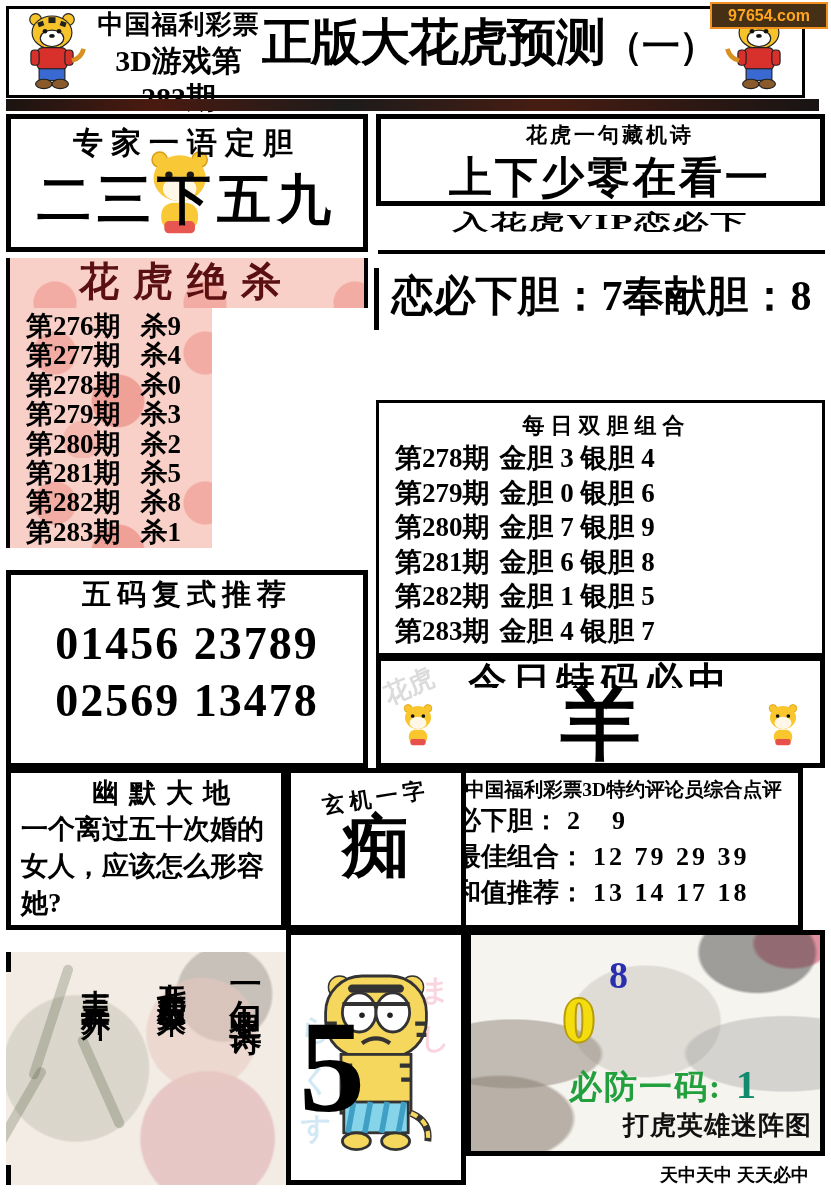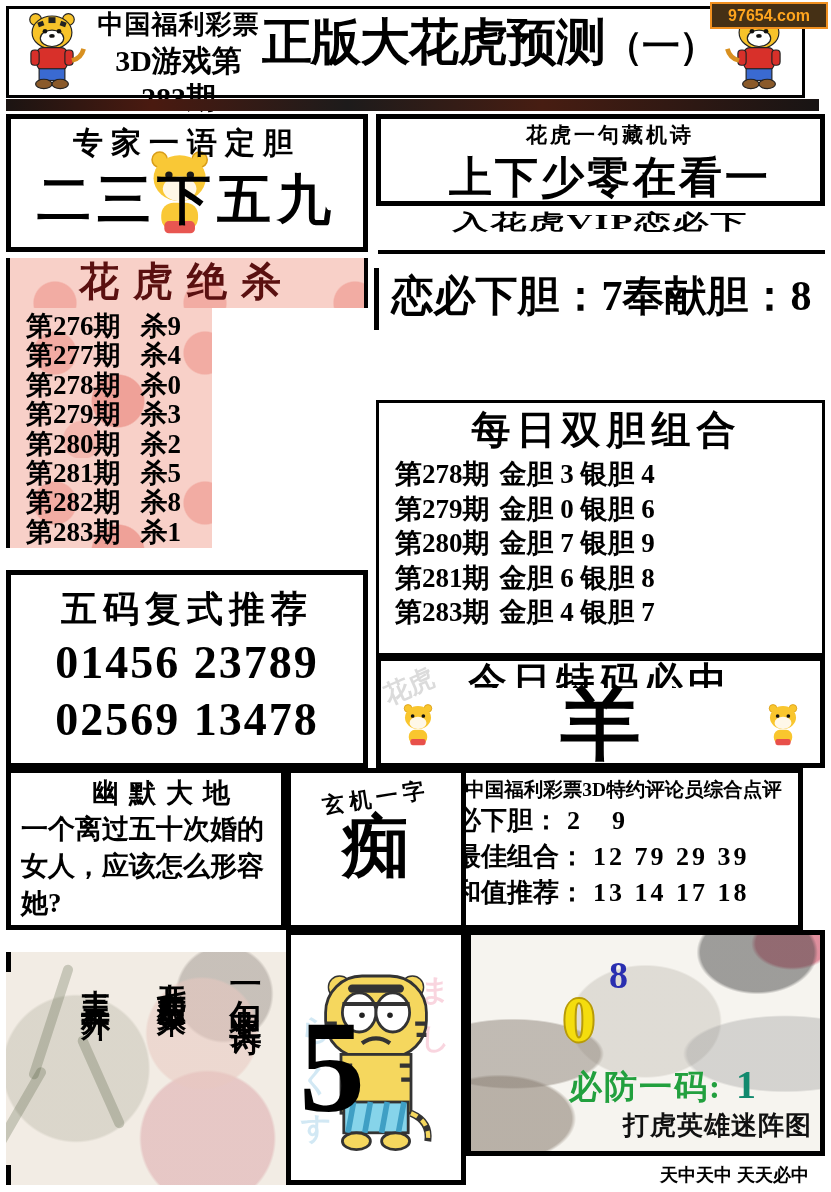--- a/index.html
+++ b/index.html
@@ -48,27 +48,27 @@
                            radial-gradient(circle at 48% 88%,#f4b8af 0 12%,rgba(0,0,0,0) 13%);
           background-size:150px 150px;}
   #juesha .title-strip{box-sizing:border-box;height:50px;border-left:4px solid #000;border-right:4px solid #000;
           text-align:center;font-size:40px;font-weight:900;letter-spacing:14px;color:#5a1010;line-height:48px;}
   #juesha .list{box-sizing:border-box;width:206px;height:240px;border-left:4px solid #000;padding:4px 0 0 16px;}
   .jrow{font-size:27px;font-weight:900;line-height:29.4px;white-space:nowrap;}
   .jrow .kill{margin-left:20px;}
 
   
   #shuangdan-box{left:376px;top:400px;width:449px;height:256px;border-width:3px;}
-  #shuangdan-box .title{text-align:center;font-size:39px;font-weight:900;letter-spacing:6px;margin-top:0;padding-left:12px;}
+  #shuangdan-box .title{text-align:center;font-size:22px;font-weight:900;letter-spacing:6px;margin-top:8px;padding-left:12px;}
   .srow{font-size:27px;font-weight:900;line-height:34.5px;padding-left:16px;white-space:nowrap;}
   .srow .combo{margin-left:10px;}
 
   
   #wuma-box{left:6px;top:570px;width:362px;height:198px;}
-  #wuma-box .title{font-size:36px;font-weight:900;letter-spacing:6px;margin-top:10px;}
+  #wuma-box .title{font-size:29px;font-weight:900;letter-spacing:6px;}
   #wuma-box .line{font-size:46px;font-weight:900;letter-spacing:2px;line-height:57px;}
 
   
   #tema-box{left:376px;top:656px;width:449px;height:112px;overflow:hidden;}
   #tema-box .title{height:27px;overflow:hidden;font-size:38px;line-height:40px;font-weight:900;letter-spacing:6px;text-align:center;}
   #tema-box .value{text-align:center;font-size:80px;font-weight:900;line-height:80px;margin-top:-4px;}
   #tema-box .watermark{position:absolute;left:2px;top:8px;font-size:26px;color:#999;opacity:.35;transform:rotate(-24deg);font-weight:bold;}
   .tiger-sm{position:absolute;bottom:4px;}
   .tiger-sm.l{left:14px;} .tiger-sm.r{right:14px;}
 
@@ -227,20 +227,21 @@
       <div class="jrow"><span>第283期</span><span class="kill">杀1</span></div>
     </div>
   </div>
 
   <div class="box" id="shuangdan-box">
     <div class="title">每日双胆组合</div>
     <div class="srow"><span>第278期</span><span class="combo">金胆 3 银胆 4</span></div>
     <div class="srow"><span>第279期</span><span class="combo">金胆 0 银胆 6</span></div>
     <div class="srow"><span>第280期</span><span class="combo">金胆 7 银胆 9</span></div>
     <div class="srow"><span>第281期</span><span class="combo">金胆 6 银胆 8</span></div>
+    <div class="srow"><span>第282期</span><span class="combo">金胆 1 银胆 5</span></div>
     <div class="srow"><span>第283期</span><span class="combo">金胆 4 银胆 7</span></div>
   </div>
 
   <div class="box ctr" id="wuma-box">
     <div class="title">五码复式推荐</div>
     <div class="line">01456 23789</div>
     <div class="line">02569 13478</div>
   </div>
 
   <div class="box" id="tema-box">

